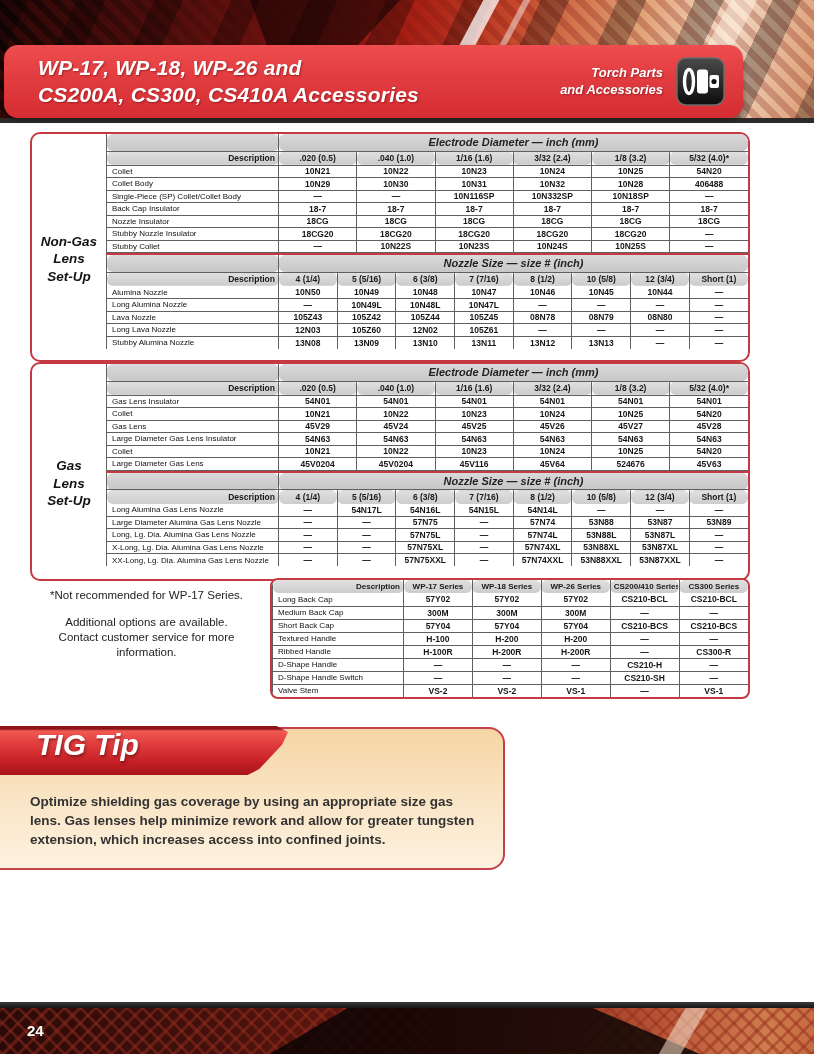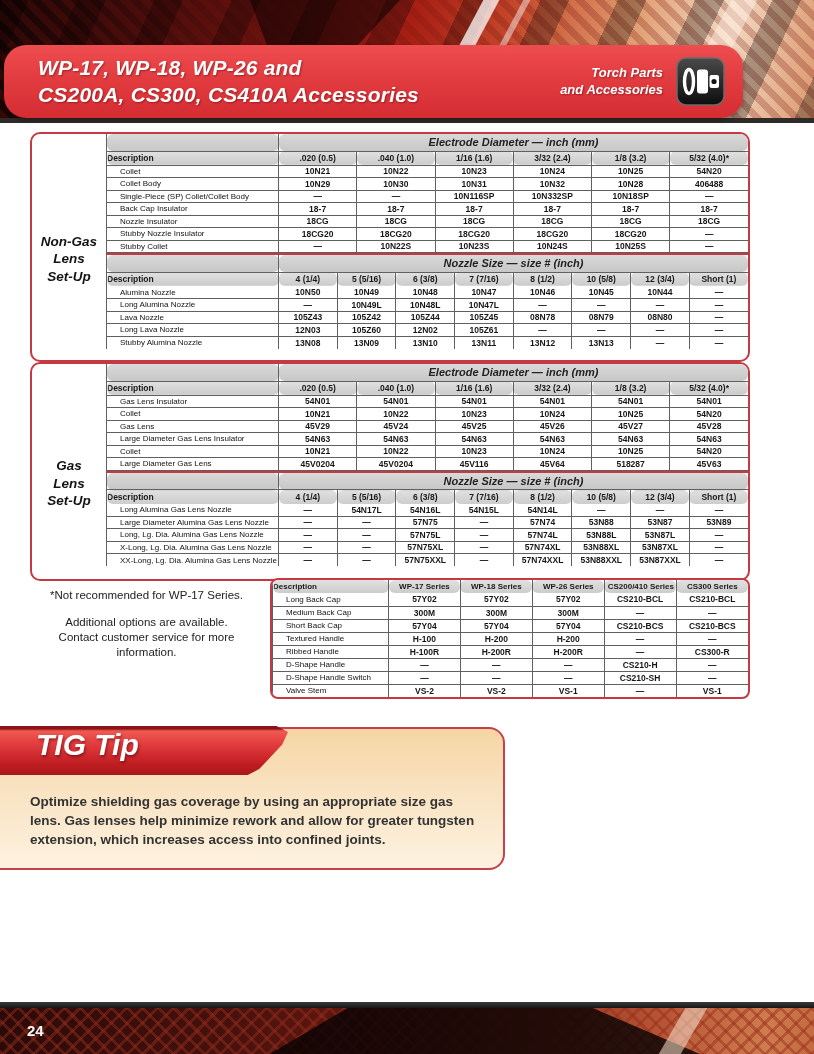--- a/index.html
+++ b/index.html
@@ -13,21 +13,21 @@
       repeating-linear-gradient(45deg, rgba(120,20,15,.25) 0 7px, rgba(0,0,0,0) 7px 14px),
       linear-gradient(100deg,#140404 0%,#3d0b0a 18%,#6e120e 36%,#a81f14 50%,#c4482b 62%,#e09b6e 76%,#f2d9c2 88%,#dc9a70 100%);}
   .streak{position:absolute;background:rgba(255,255,255,.75);transform:skewX(-28deg);}
   .s1{left:452px;top:0;width:16px;height:118px;}
   .s2{left:492px;top:0;width:7px;height:118px;background:rgba(255,255,255,.45);}
   .s3{left:700px;top:0;width:26px;height:118px;background:rgba(255,240,225,.5);}
   .blackwedge{position:absolute;left:250px;top:0;width:150px;height:48px;background:rgba(10,2,2,.55);
     clip-path:polygon(0 0,100% 0,70% 100%,12% 100%);}
 
   
-  .banner{position:absolute;left:4px;top:45px;width:739px;height:73px;border-radius:22px;
+  .banner{position:absolute;left:4px;top:45px;width:739px;height:73px;border-radius:14px;
     background:linear-gradient(180deg,#ee4d4f 0%,#e23c40 45%,#d42c32 100%);
     box-shadow:0 2px 4px rgba(0,0,0,.35);}
   .banner-title{position:absolute;left:34px;top:10px;color:#fff;font-weight:bold;font-style:italic;
     font-size:21px;line-height:1.27;letter-spacing:.2px;text-shadow:1px 1px 2px rgba(80,0,0,.45);}
   .banner-badge{position:absolute;right:80px;top:20px;color:#fff;font-weight:bold;font-style:italic;
     font-size:13px;line-height:1.3;text-align:right;white-space:pre-line;text-shadow:1px 1px 2px rgba(80,0,0,.45);}
   .banner-icon{position:absolute;right:18px;top:12px;width:49px;height:49px;}
 
   
   .grp{position:absolute;border:2px solid #c53a42;border-radius:10px;background:#fff;display:flex;overflow:hidden;}
@@ -43,23 +43,23 @@
   .tbl tr{height:12.5px;}
   .tbl tr.band-row{height:17px;}
   .tbl tr.cols-row{height:14px;}
   .tbl tr:first-child>*{border-top:none;}
   .tbl th:last-child,.tbl td:last-child{border-right:none;}
   .tbl-last tr:last-child>*{border-bottom:none;}
   .tbl th{background:linear-gradient(#e0e0e0,#cccccc);font-size:8.5px;text-align:center;color:#191919;border-radius:6px;}
   .tbl th.corner{width:165px;background:linear-gradient(#d9d9d9,#c7c7c7);}
   .tbl th.band{background:linear-gradient(#d9d9d9,#c7c7c7);font-size:11px;font-style:italic;
     font-weight:bold;color:#232323;}
-  .tbl th.desc-h{text-align:left;padding-left:0;}
+  .tbl th.desc-h{text-align:right;padding-left:15px;}
   .tbl td{font-size:8.5px;font-weight:bold;text-align:center;color:#161616;}
-  .tbl td.desc{font-size:8px;font-weight:normal;text-align:left;padding-left:13px;color:#111;}
+  .tbl td.desc{font-size:8px;font-weight:normal;text-align:left;padding-left:5px;color:#111;}
 
   
   .series-wrap{position:absolute;left:270px;top:578px;width:476px;border:2px solid #c53a42;
     border-radius:8px;overflow:hidden;background:#fff;}
   .series-wrap .tbl th:first-child{width:112px;}
   .series-wrap .tbl th{font-size:8px;}
   .series-wrap .tbl tr{height:13px;}
 
   
   .notes{position:absolute;left:29px;top:584px;width:235px;font-size:11.5px;line-height:1.3;color:#222;}
@@ -357,21 +357,21 @@
               <td>10N24</td>
               <td>10N25</td>
               <td>54N20</td>
             </tr>
             <tr>
               <td class="desc">Large Diameter Gas Lens</td>
               <td>45V0204</td>
               <td>45V0204</td>
               <td>45V116</td>
               <td>45V64</td>
-              <td>518287</td>
+              <td>524676</td>
               <td>45V63</td>
             </tr>
           </tbody>
       </table>
       <div class="divider"></div>
       <table class="tbl tbl-last">
         <thead>
           <tr class="band-row">
             <th class="corner"></th>
             <th class="band" colspan="8">Nozzle Size — size # (inch)</th>

